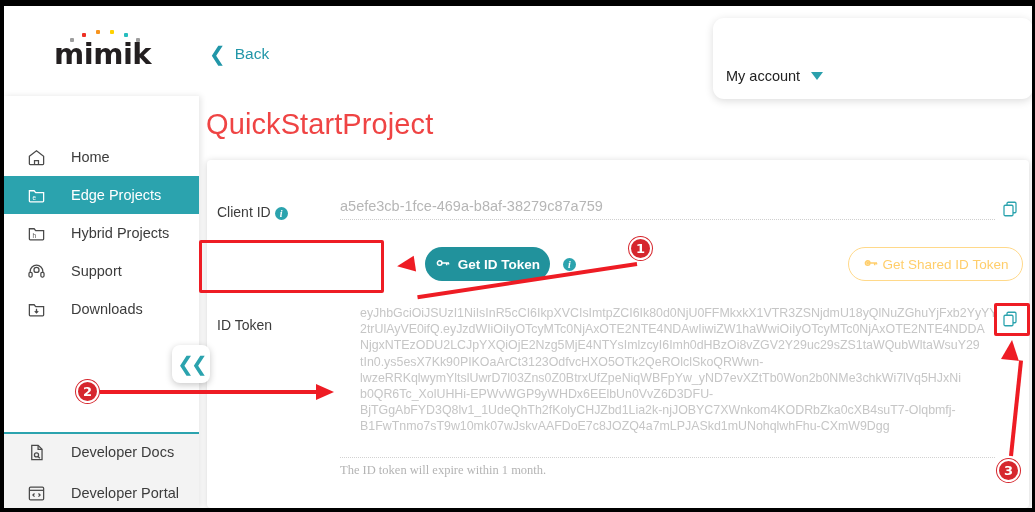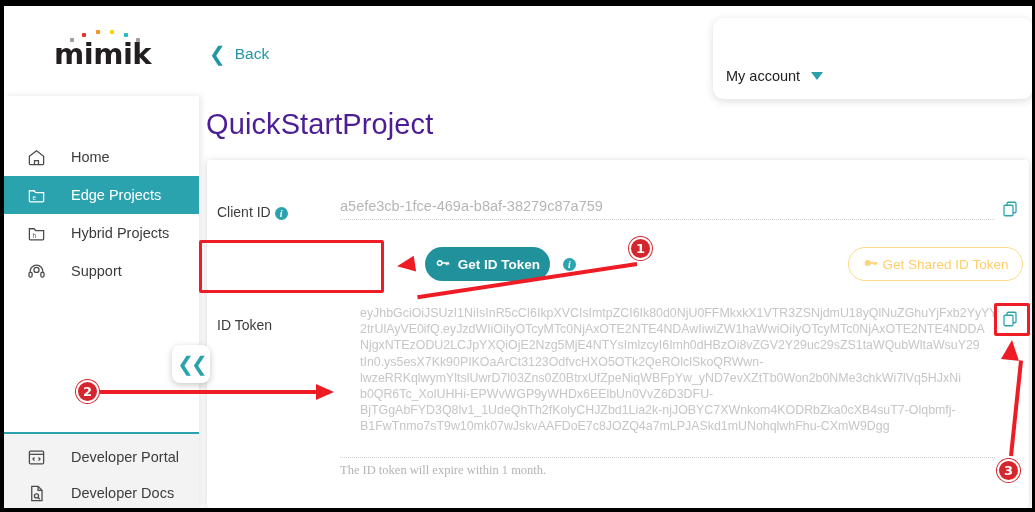--- a/index.html
+++ b/index.html
@@ -62,21 +62,21 @@
   .caret-down {
     width:0;height:0;
     border-left:6px solid transparent;
     border-right:6px solid transparent;
     border-top:8px solid #2aa0ac;
   }
 
   
   .page-title {
     position:absolute; left:206px; top:108px;
-    font-size:29px; color:#4c1d95; font-weight:400;
+    font-size:29px; color:#ef4444; font-weight:400;
     letter-spacing:0.1px;
     z-index:6;
   }
 
   
   .sidebar {
     position:absolute; left:4px; top:96px; width:195px; height:412px;
     background:#ffffff;
     box-shadow: 2px 0 6px rgba(0,0,0,0.10);
     z-index:10;
@@ -291,46 +291,55 @@
           <svg width="19" height="19" viewBox="0 0 24 24" fill="none" stroke="currentColor" stroke-width="1.6">
             <path d="M4 13v-1a8 8 0 0 1 16 0v1"></path>
             <rect x="2.5" y="13" width="4" height="6" rx="1.5"></rect>
             <rect x="17.5" y="13" width="4" height="6" rx="1.5"></rect>
             <circle cx="12" cy="10" r="3.2"></circle>
           </svg>
         </span>
         <span class="lbl">Support</span>
       </div>
 
+      <div class="nav-item">
+        <span class="ico">
+          <svg width="19" height="19" viewBox="0 0 24 24" fill="none" stroke="currentColor" stroke-width="1.6">
+            <path d="M3 6h6l2 2.5h10V19a1 1 0 0 1-1 1H4a1 1 0 0 1-1-1z"></path>
+            <path d="M12 11v5M9.8 14l2.2 2.3 2.2-2.3"></path>
+          </svg>
+        </span>
+        <span class="lbl">Downloads</span>
+      </div>
 
     </div>
 
     <div class="sidebar-divider"></div>
 
     <div class="sidebar-footer">
-      <div class="nav-item" style="margin-top:5px;">
-        <span class="ico">
-          <svg width="19" height="19" viewBox="0 0 24 24" fill="none" stroke="currentColor" stroke-width="1.6">
-            <rect x="3" y="4" width="18" height="16" rx="1.5"></rect>
-            <path d="M3 8h18"></path>
-            <path d="M9.5 12 7.5 14l2 2M14.5 12l2 2-2 2"></path>
-          </svg>
-        </span>
-        <span class="lbl">Developer Portal</span>
-      </div>
       <div class="nav-item">
         <span class="ico">
           <svg width="19" height="19" viewBox="0 0 24 24" fill="none" stroke="currentColor" stroke-width="1.6">
             <path d="M6 3h8l5 5v13H6z"></path>
             <path d="M14 3v5h5"></path>
             <circle cx="12" cy="15" r="2.6"></circle>
             <path d="M14 17l2.2 2.2"></path>
           </svg>
         </span>
         <span class="lbl">Developer Docs</span>
+      </div>
+      <div class="nav-item" style="margin-top:5px;">
+        <span class="ico">
+          <svg width="19" height="19" viewBox="0 0 24 24" fill="none" stroke="currentColor" stroke-width="1.6">
+            <rect x="3" y="4" width="18" height="16" rx="1.5"></rect>
+            <path d="M3 8h18"></path>
+            <path d="M9.5 12 7.5 14l2 2M14.5 12l2 2-2 2"></path>
+          </svg>
+        </span>
+        <span class="lbl">Developer Portal</span>
       </div>
     </div>
   </div>
 
   <div class="collapse-btn">
     <span>❮❮</span>
   </div>
 
   <div class="panel">
 

